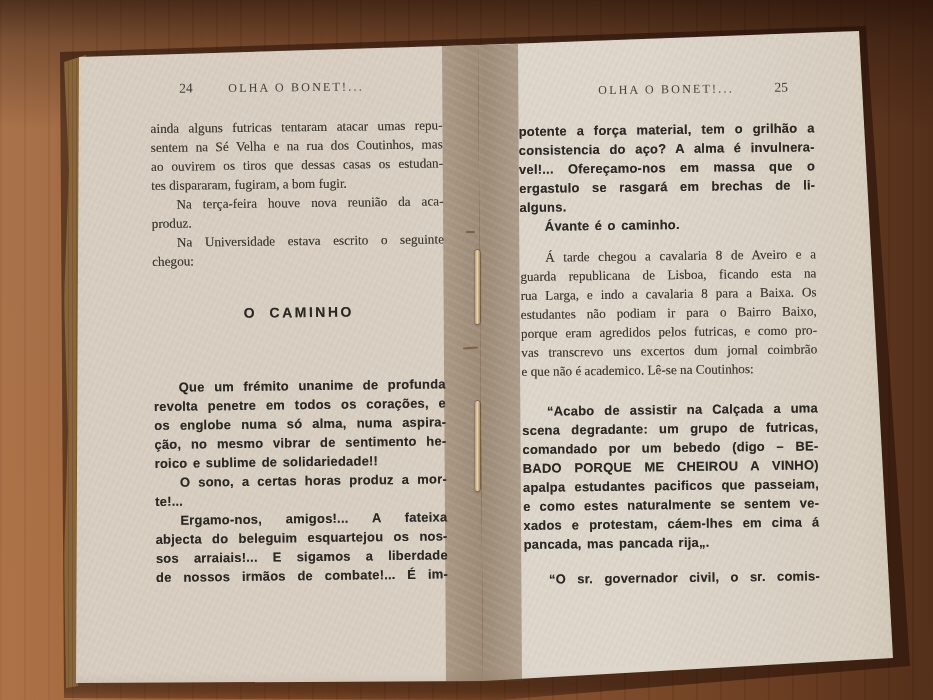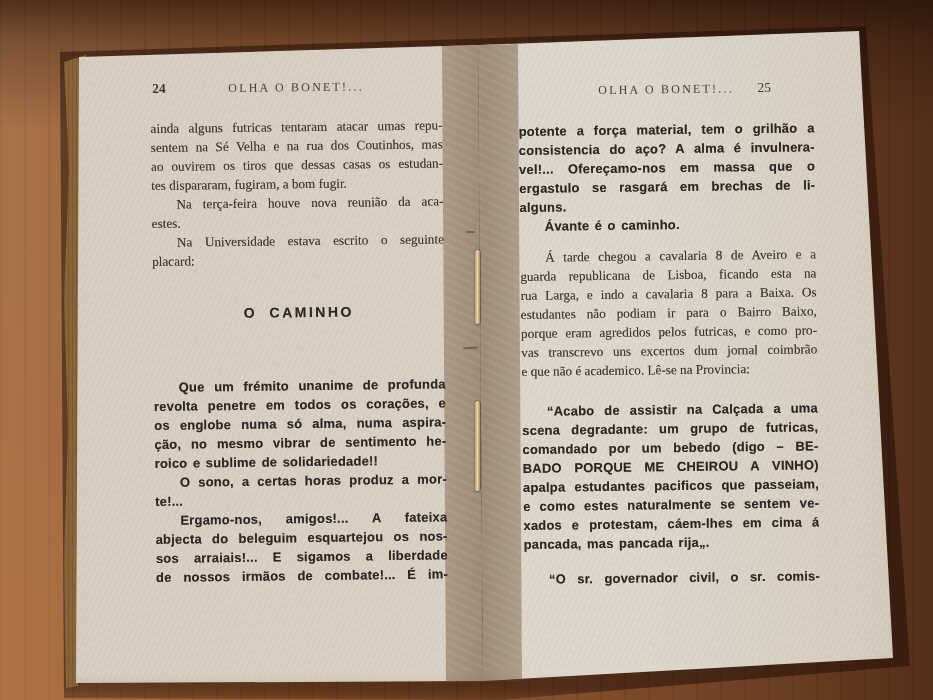--- a/index.html
+++ b/index.html
@@ -66,22 +66,22 @@
   .pageheader{position:relative;height:19px;}
   .runtitle{
     display:block;text-align:center;
     font-family:"Liberation Serif", serif;font-size:12px;letter-spacing:2.2px;
     color:#46403a;
   }
   .pagenum{
     position:absolute;top:-1px;
     font-family:"Liberation Serif", serif;font-size:13.5px;color:#3e3933;
   }
-  .texcol-left .pagenum{left:2px;font-weight:bold;}
-  .texcol-right .pagenum{right:43px;text-align:right;}
+  .texcol-left .pagenum{left:29px;}
+  .texcol-right .pagenum{right:26px;text-align:right;}
 
   .col{margin-top:18px;}
   .texcol-right .col{margin-top:19px;}
 
   .para{margin:0;}
   .line{
     height:19px;line-height:19px;overflow:hidden;
     text-align:left;
   }
   .jl{text-align:justify;}
@@ -132,25 +132,25 @@
   </div>
   <div class="col">
       <div class="para serif">
         <div class="line jl"><span>ainda alguns futricas tentaram atacar umas </span><span class="it">repu-</span></div>
         <div class="line jl"><span class="it">sentem</span><span> na Sé Velha e na rua dos Coutinhos, mas</span></div>
         <div class="line jl"><span>ao ouvirem os tiros que dessas casas os estudan-</span></div>
         <div class="line"><span>tes dispararam, fugiram, a bom fugir.</span></div>
       </div>
       <div class="para serif ind">
         <div class="line jl"><span>Na terça-feira houve nova reunião da aca-</span></div>
-        <div class="line"><span>estes.</span></div>
+        <div class="line"><span>produz.</span></div>
       </div>
       <div class="para serif ind">
         <div class="line jl"><span>Na Universidade estava escrito o seguinte</span></div>
-        <div class="line"><span class="it">placard:</span></div>
+        <div class="line"><span class="it">chegou:</span></div>
       </div>
       <div class="heading">O CAMINHO</div>
       <div class="para bold ind">
         <div class="line jl"><span>Que um frémito unanime de profunda</span></div>
         <div class="line jl"><span>revolta penetre em todos os corações, e</span></div>
         <div class="line jl"><span>os englobe numa só alma, numa aspira-</span></div>
         <div class="line jl"><span>ção, no mesmo vibrar de sentimento he-</span></div>
         <div class="line"><span>roico e sublime de solidariedade!!</span></div>
       </div>
       <div class="para bold ind">
@@ -182,21 +182,21 @@
       <div class="para bold ind">
         <div class="line"><span>Ávante é o caminho.</span></div>
       </div>
       <div class="para serif ind">
         <div class="line jl"><span>Á tarde chegou a cavalaria 8 de Aveiro e a</span></div>
         <div class="line jl"><span>guarda republicana de Lisboa, ficando esta na</span></div>
         <div class="line jl"><span>rua Larga, e indo a cavalaria 8 para a Baixa. Os</span></div>
         <div class="line jl"><span>estudantes não podiam ir para o Bairro Baixo,</span></div>
         <div class="line jl"><span>porque eram agredidos pelos futricas, e como pro-</span></div>
         <div class="line jl"><span>vas transcrevo uns excertos dum jornal coimbrão</span></div>
-        <div class="line"><span>e que não é academico. Lê-se na </span><span class="it">Provincia:</span></div>
+        <div class="line"><span>e que não é academico. Lê-se na </span><span class="it">Coutinhos:</span></div>
       </div>
       <div class="para bold ind">
         <div class="line jl"><span>“Acabo de assistir na Calçada a uma</span></div>
         <div class="line jl"><span>scena degradante: um grupo de futricas,</span></div>
         <div class="line jl"><span>comandado por um bebedo (digo – BE-</span></div>
         <div class="line jl"><span>BADO PORQUE ME CHEIROU A VINHO)</span></div>
         <div class="line jl"><span>apalpa estudantes pacificos que passeiam,</span></div>
         <div class="line jl"><span>e como estes naturalmente se sentem ve-</span></div>
         <div class="line jl"><span>xados e protestam, cáem-lhes em cima á</span></div>
         <div class="line"><span>pancada, mas pancada rija„.</span></div>

